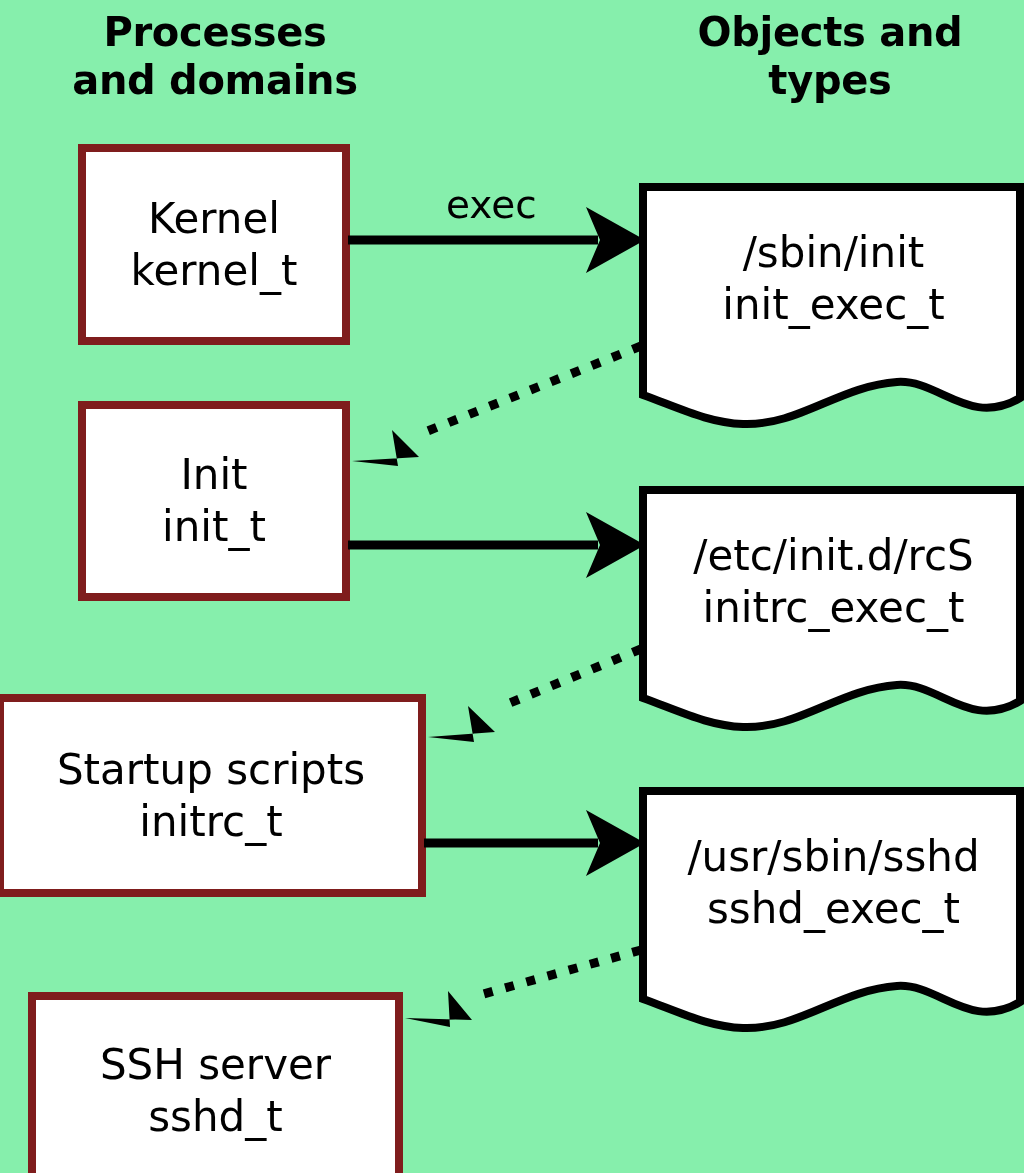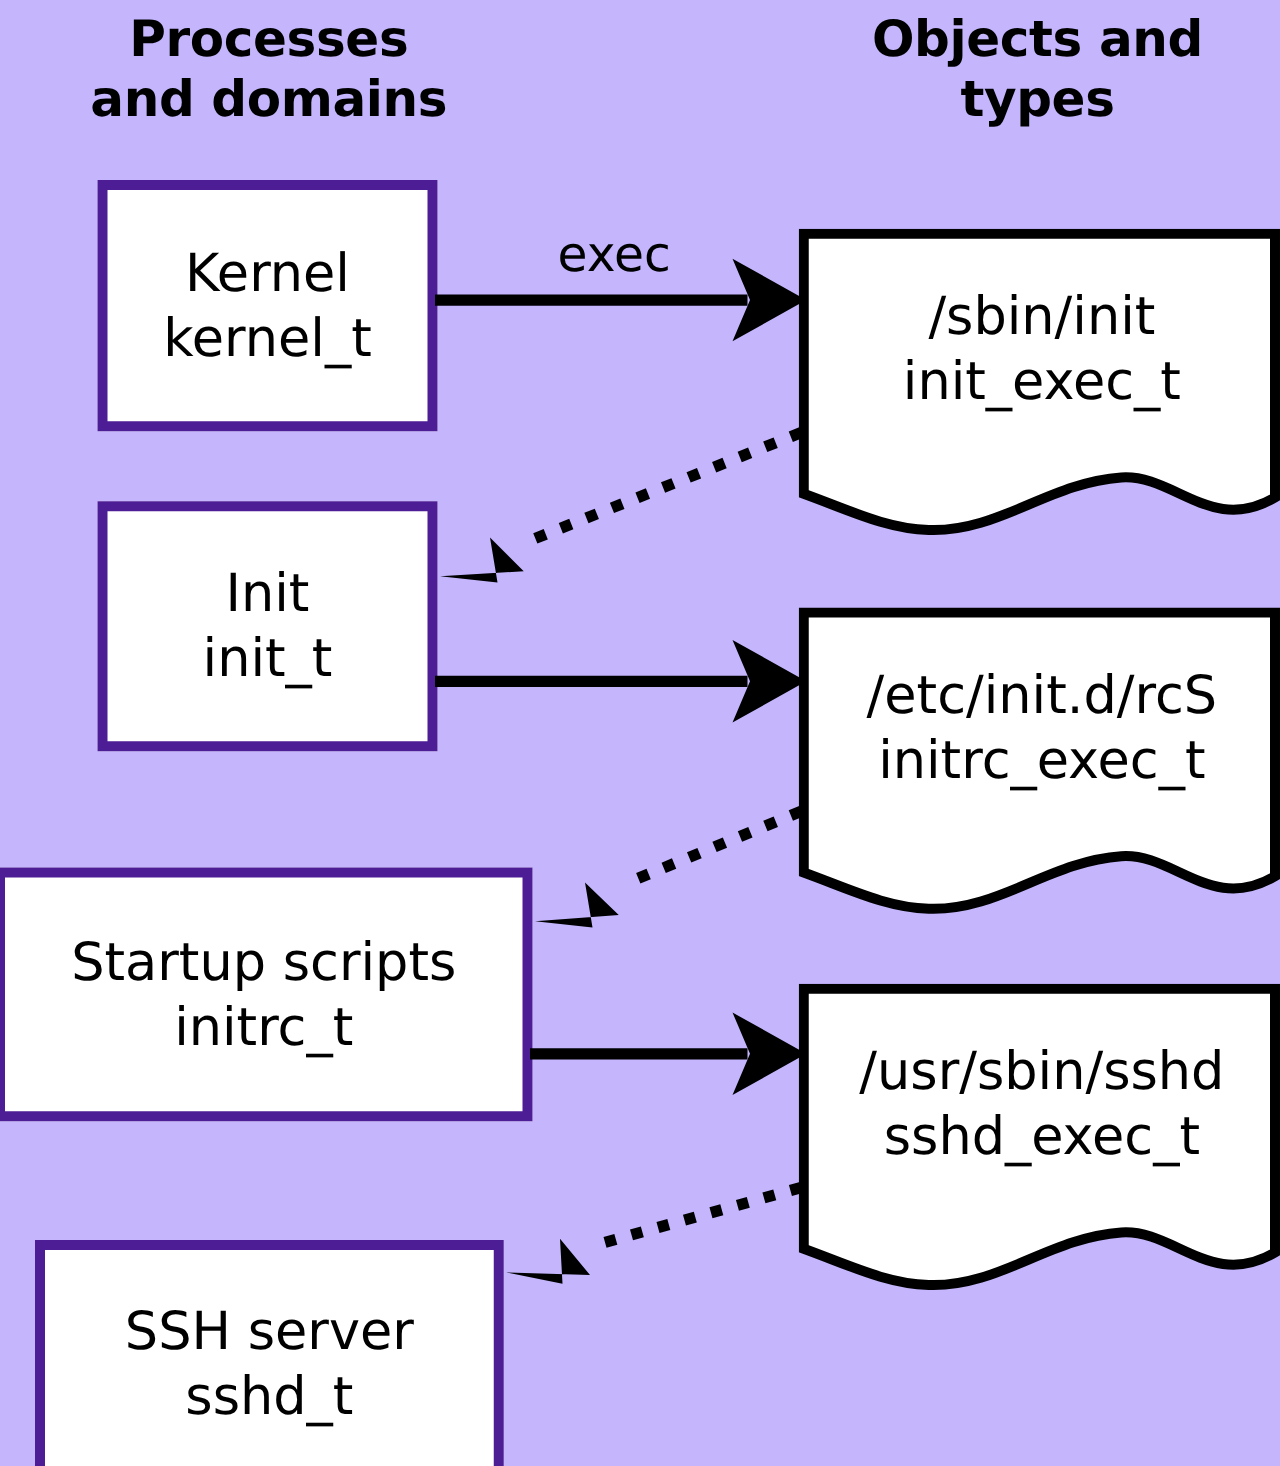--- a/index.html
+++ b/index.html
@@ -4,21 +4,21 @@
 <style>
   html, body {
     margin: 0;
     padding: 0;
     background: #ffffff;
   }
   #canvas {
     position: relative;
     width: 1024px;
     height: 1173px;
-    background: #c4b5fd;
+    background: #86efac;
     overflow: hidden;
     font-family: "DejaVu Sans", "Liberation Sans", sans-serif;
   }
 
   
   .col-title {
     position: absolute;
     font-weight: bold;
     font-size: 40px;
     line-height: 48px;
@@ -27,21 +27,21 @@
     white-space: pre-line;
     letter-spacing: -0.3px;
   }
   #title-left  { left: 45px;  top: 8px; width: 340px; }
   #title-right { left: 655px; top: 8px; width: 350px; }
 
   
   .proc-box {
     position: absolute;
     box-sizing: border-box;
-    border: 8px solid #4c1d95;
+    border: 8px solid #7f1d1d;
     background: #ffffff;
     display: flex;
     flex-direction: column;
     align-items: center;
     justify-content: center;
     color: #000000;
     font-size: 42px;
     line-height: 52px;
     text-align: center;
   }

